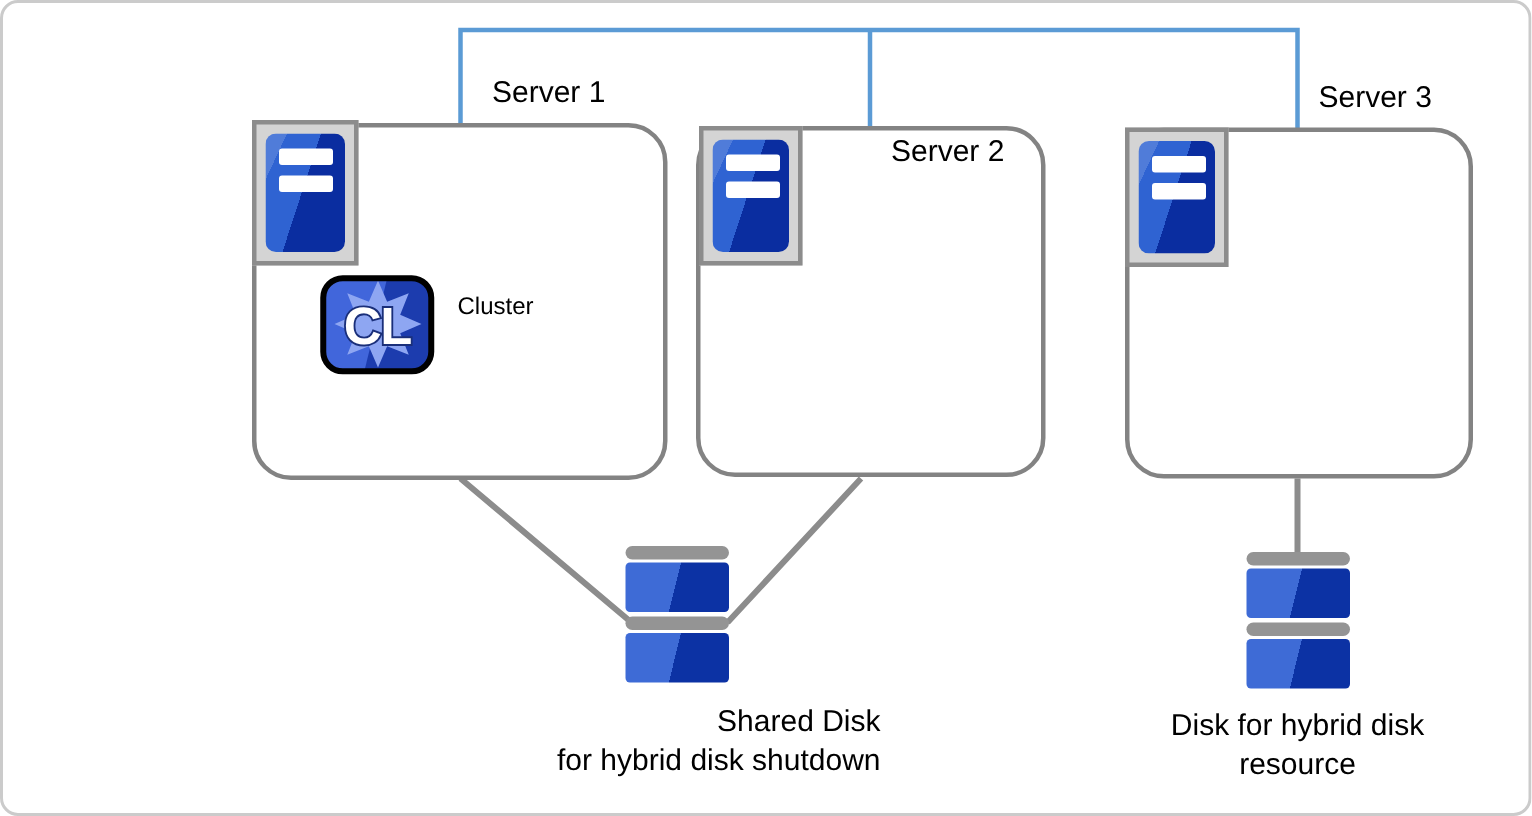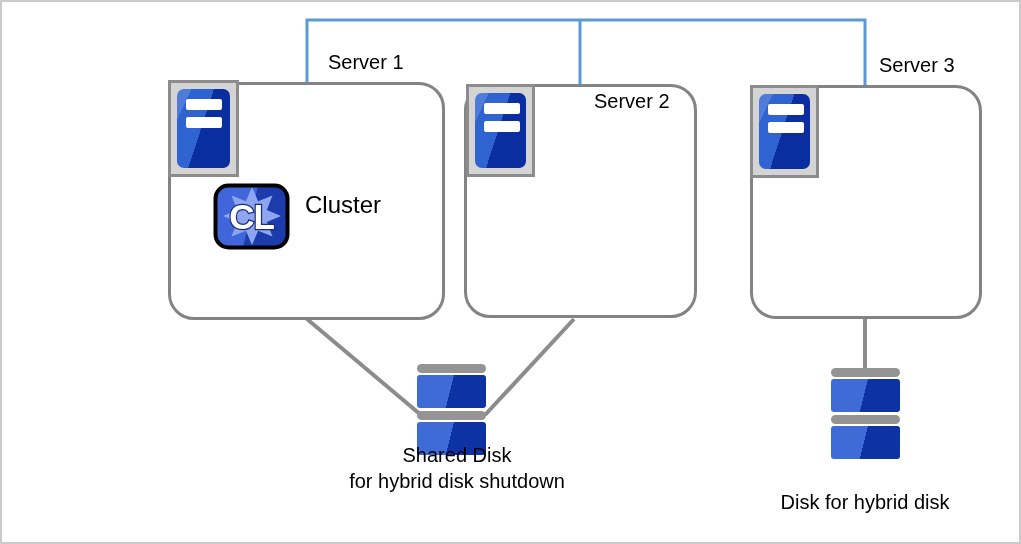--- a/index.html
+++ b/index.html
@@ -2,21 +2,21 @@
 <html><head>
 <meta charset="utf-8">
 <style>
   html,body{margin:0;padding:0;background:#fff;}
   .canvas{
     position:relative;
     width:1021px;height:544px;
     box-sizing:border-box;
     background:#ffffff;
     border:2px solid #cbcbcb;
-    border-radius:0;
+    border-radius:12px;
     font-family:"Liberation Sans",sans-serif;
     color:#000;
     overflow:hidden;
   }
   .connectors{position:absolute;left:0;top:0;width:1021px;height:544px;pointer-events:none;}
 
   .server-box{
     position:absolute;
     background:#fff;
     border:3px solid #838383;
@@ -46,35 +46,35 @@
   .tower .bar{position:absolute;left:9px;width:36px;height:11px;background:#fff;border-radius:2px;}
   .tower .bar.b1{top:10px;}
   .tower .bar.b2{top:28px;}
 
   .server-label{position:absolute;font-size:20px;white-space:nowrap;}
   #label1{left:326px;top:49px;}
   #label2{left:592px;top:52px;margin-top:36px;}
   #label3{left:877px;top:52px;text-align:right;}
 
   .cl-badge{position:absolute;left:211px;top:181px;width:77px;height:67px;}
-  .cluster-text{position:absolute;left:303px;top:189px;font-size:24px;line-height:27px;}
+  .cluster-text{position:absolute;left:303px;top:189px;font-size:16px;line-height:27px;}
 
   .disk{position:absolute;width:69px;display:flex;flex-direction:column;gap:3px;}
   #shared-disk{left:415px;top:362px;}
   #hybrid-disk{left:829px;top:366px;}
   .disk-unit{display:flex;flex-direction:column;gap:2px;}
   .disk-cap{height:9px;background:#949494;border-radius:5px;}
   .disk-body{
     height:33px;border-radius:3px;
     background:linear-gradient(104deg,#3e6bd6 48%,#0c32a4 48%);
   }
 
   .disk-label{position:absolute;width:260px;text-align:center;font-size:20px;line-height:26px;}
-  #shared-disk-label{left:325px;top:440px;}
-  #hybrid-disk-label{left:733px;top:487px;}
+  #shared-disk-label{left:325px;top:466px;text-align:right;}
+  #hybrid-disk-label{left:733px;top:469px;}
 </style>
 </head>
 <body>
 
 <div class="canvas">
 
   <svg class="connectors">
     <path d="M305 81 L305 18 L863 18 L863 84 M578 18 L578 83" fill="none" stroke="#5b9bd5" stroke-width="3"></path>
     <path d="M305 317 L419 413 M572 317 L483 413 M863 317 L863 369" fill="none" stroke="#8c8c8c" stroke-width="4"></path>
   </svg>
@@ -142,15 +142,16 @@
       <div class="disk-cap"></div>
       <div class="disk-body"></div>
     </div>
     <div class="disk-unit">
       <div class="disk-cap"></div>
       <div class="disk-body"></div>
     </div>
   </div>
   <div class="disk-label" id="hybrid-disk-label">
     <div>Disk for hybrid disk</div>
+    <div>resource</div>
   </div>
 
 </div>
 
 </body></html>

